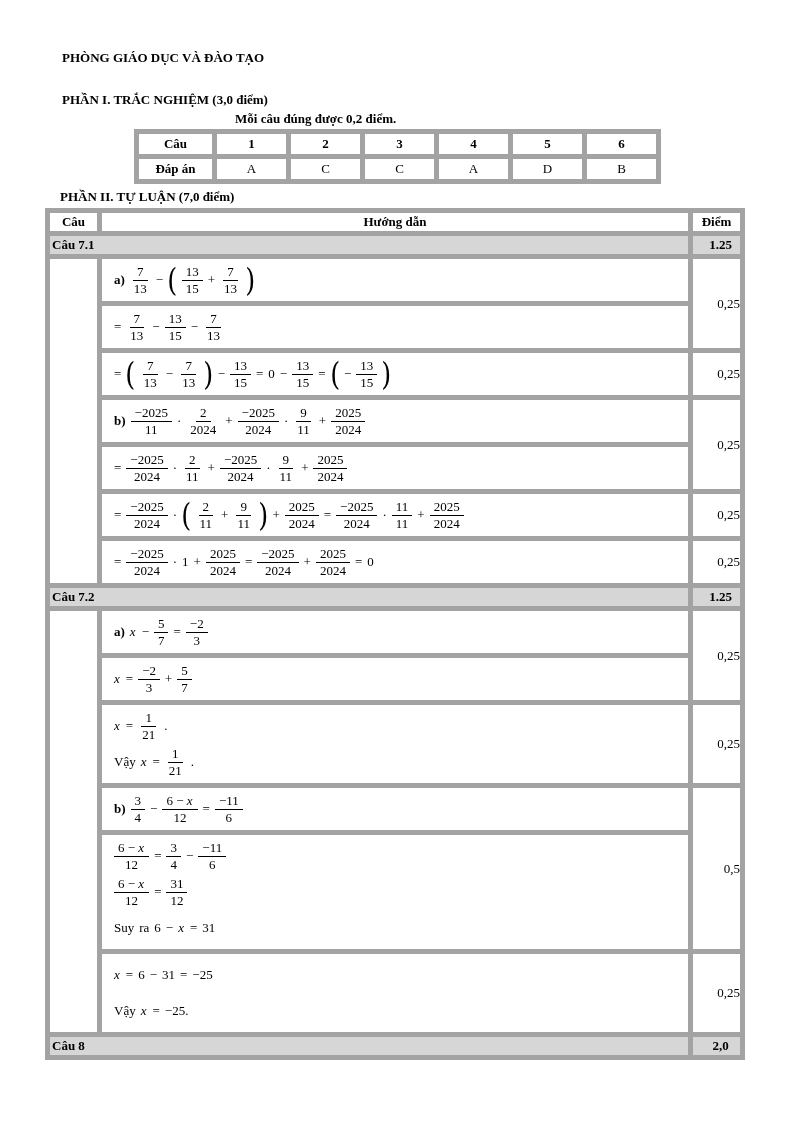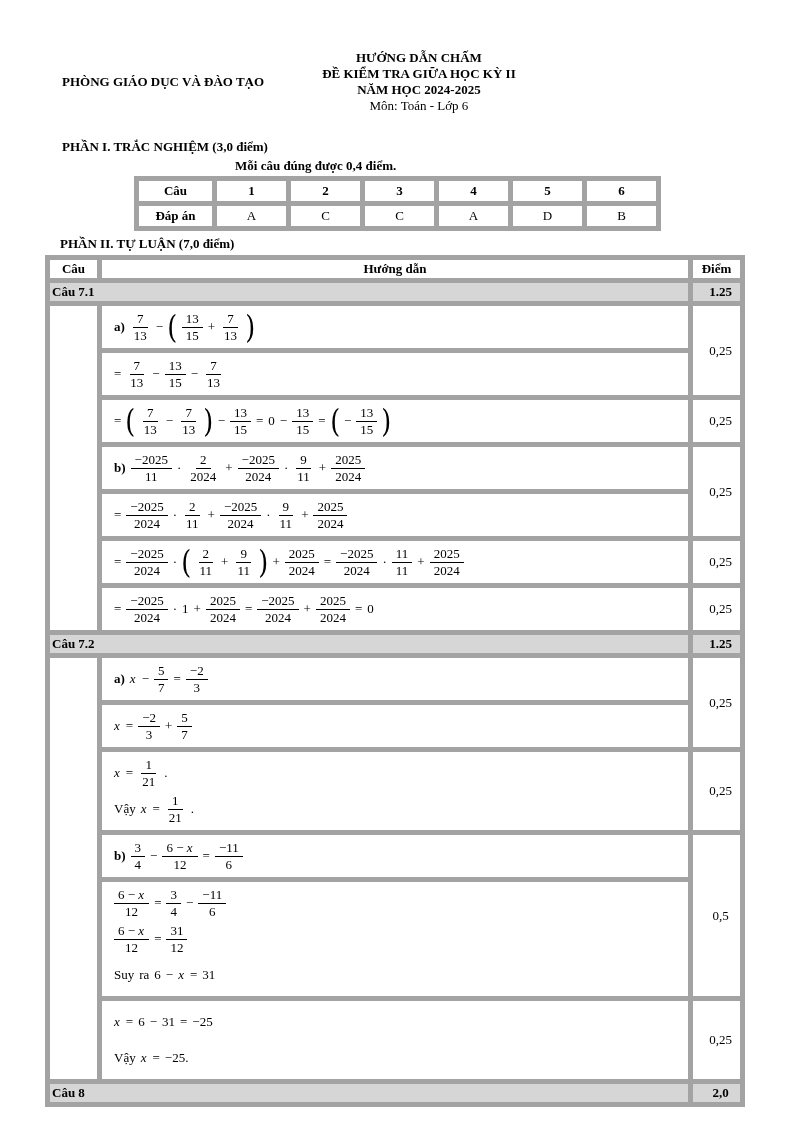--- a/index.html
+++ b/index.html
@@ -29,51 +29,45 @@
 
   .mc-table { width:527px; margin-left:89px; table-layout:fixed; }
   .mc-table td { text-align:center; padding:2px 4px; height:21px; }
 
   .essay-table { width:700px; table-layout:fixed; margin-top:2px; }
   .essay-table td { vertical-align:middle;padding-left:8px; }
   td.head { text-align:center; font-weight:bold; padding:1px; height:19px; }
   td.sec { background:var(--sec-bg,#d6d6d6); font-weight:bold; padding:1px 2px; height:18px; }
   td.sec-total { background:var(--sec-bg,#d6d6d6); font-weight:bold; text-align:center; }
   td.content { padding:3px 12px; }
-  td.pts { text-align:center; }
+  td.pts { text-align:right; }
 
   
   .math-line { display:flex; align-items:center; gap:5px; min-height:36px; flex-wrap:wrap; }
   .frac { display:inline-flex; flex-direction:column; align-items:center; line-height:1.2; }
   .frac .num { padding:0 4px; border-bottom:1px solid #000; }
   .frac .den { padding:0 4px; }
   .bigp {
     font-size:32px; line-height:0.9; font-weight:400;
     transform:scaleX(0.8); margin:0 -2px;
     font-family:"DejaVu Serif", serif;
   }
   .var { font-style:italic; padding-right:1px; }
 </style>
 </head>
 <body>
 
 <div class="page">
 
   <div class="doc-header">
     <div class="dept">PHÒNG GIÁO DỤC VÀ ĐÀO TẠO</div>
-    <div class="title-block">
-      <div class="b">HƯỚNG DẪN CHẤM</div>
-      <div class="b">ĐỀ KIỂM TRA GIỮA HỌC KỲ II</div>
-      <div class="b">NĂM HỌC 2024-2025</div>
-      <div>Môn: Toán  - Lớp 6</div>
-    </div>
   </div>
 
   <div class="part-title p1">PHẦN I. TRẮC NGHIỆM (3,0 điểm)</div>
-  <div class="note">Mỗi câu đúng được 0,4 điểm.</div>
+  <div class="note">Mỗi câu đúng được 0,2 điểm.</div>
 
   <table class="mc-table">
     <colgroup>
       <col style="width:78px">
         <col>
         <col>
         <col>
         <col>
         <col>
         <col>

